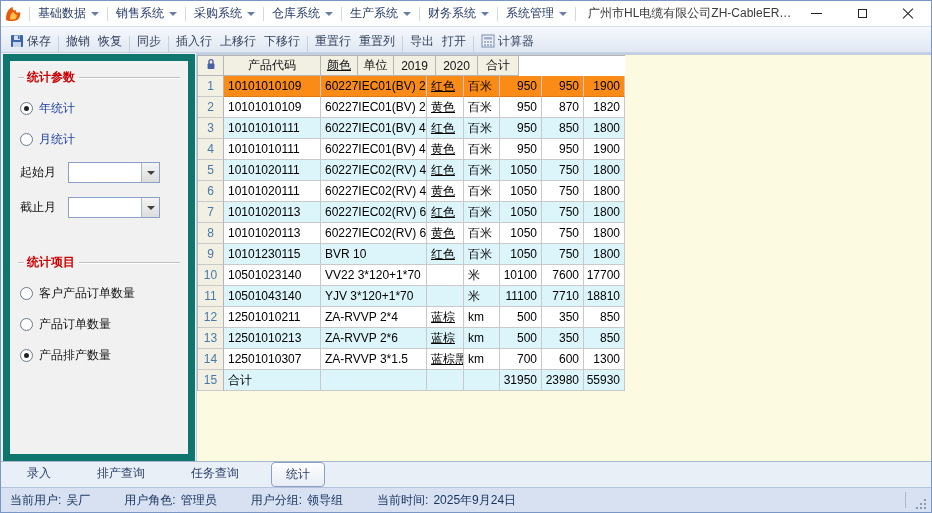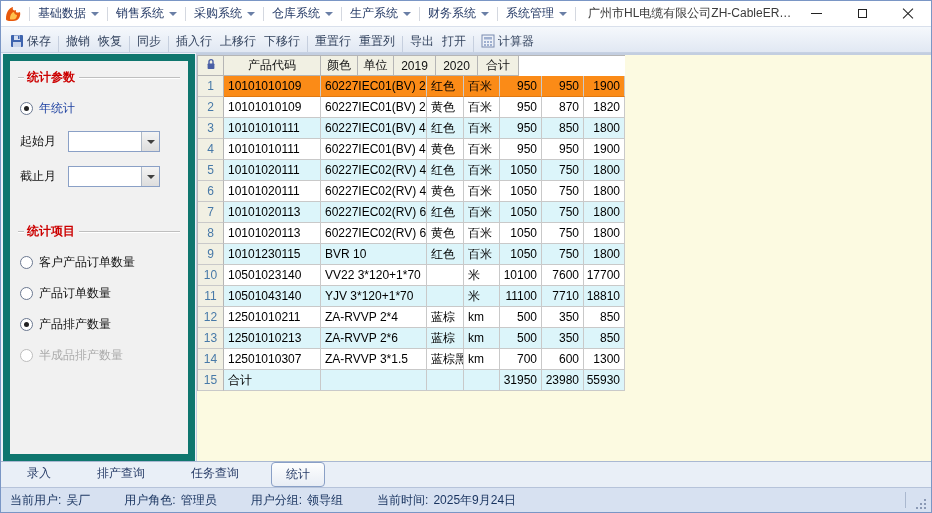--- a/index.html
+++ b/index.html
@@ -72,21 +72,21 @@
           background:#fff; }
   .trow { display:flex; height:21px;text-align:right; }
   .trow.head { height:20px; }
   .tcell { border-right:1px solid #C9C9C9; border-bottom:1px solid #C9C9C9; padding:2px 4px;
            overflow:hidden; white-space:nowrap; display:flex; align-items:center; }
   .head .tcell { background:#F1F0E3; justify-content:center; color:#111; border-right:1px solid #B5B5B5;
                  border-bottom:1px solid #B5B5B5; }
   .c-num { width:26px; flex:0 0 26px; justify-content:center; }
   .c-code { width:97px; flex:0 0 97px; }
   .c-spec { width:106px; flex:0 0 106px; }
-  .c-color { width:37px; flex:0 0 37px; }
+  .c-color { width:37px; flex:0 0 37px;text-decoration:underline; }
   .c-unit { width:36px; flex:0 0 36px; }
   .c-y1,.c-y2 { width:42px; flex:0 0 42px; justify-content:flex-end; }
   .c-tot { width:41px; flex:0 0 41px; justify-content:flex-end; }
   .trow .c-num { background:#F1F0E3; color:#4779A8; border-right:1px solid #B5B5B5; }
   .trow.alt .tcell:not(.c-num) { background:#DCF5FA; }
   .trow.sel .tcell:not(.c-num) { background:#FB8B17; border-bottom-color:#E07912; }
 
   
   .tabrow { height:26px; flex:0 0 26px; background:#E9EFF7; border-top:1px solid #A9B8D2;
             display:flex; align-items:flex-start; padding-left:12px; }
@@ -243,20 +243,24 @@
       <div class="group-head">
         <span class="dash"></span>
         <span class="gt">统计参数</span>
         <span class="line"></span>
       </div>
       <div id="param-radios">
           <div class="radio-row blue">
             <span class="radio checked"></span>
             <span class="radio-label">年统计</span>
           </div>
+          <div class="radio-row blue">
+            <span class="radio"></span>
+            <span class="radio-label">月统计</span>
+          </div>
         </div>
       <div id="param-fields">
           <div class="field-row">
             <span class="flabel">起始月</span>
             <div class="combo">
               <span class="cval"></span>
               <span class="cbtn">
                 <i></i>
               </span>
             </div>
@@ -282,24 +286,20 @@
             <span class="radio"></span>
             <span class="radio-label">客户产品订单数量</span>
           </div>
           <div class="radio-row">
             <span class="radio"></span>
             <span class="radio-label">产品订单数量</span>
           </div>
           <div class="radio-row">
             <span class="radio checked"></span>
             <span class="radio-label">产品排产数量</span>
-          </div>
-          <div class="radio-row disabled">
-            <span class="radio disabled"></span>
-            <span class="radio-label">半成品排产数量</span>
           </div>
         </div>
     </div>
 
     <div class="main">
       <div class="grid" id="grid"><div class="trow head">
             <div class="tcell c-num">
               <span><svg width="10" height="12" viewBox="0 0 10 12">
                   <path d="M3 6 V3.6 a2 2 0 0 1 4 0 V6" fill="none" stroke="#4A5FA5" stroke-width="1.4"></path>
                   <rect x="1.6" y="5.5" width="6.8" height="5.5" rx="0.8" fill="#4A5FA5"></rect>

